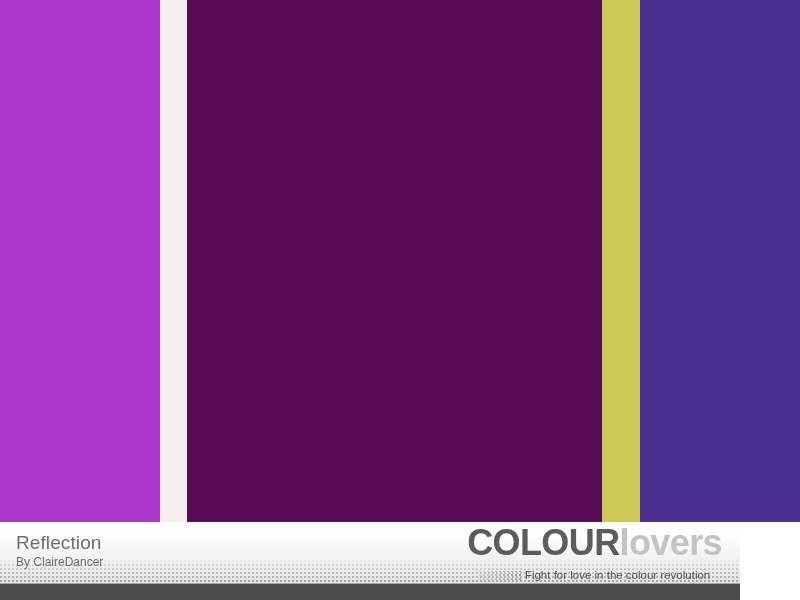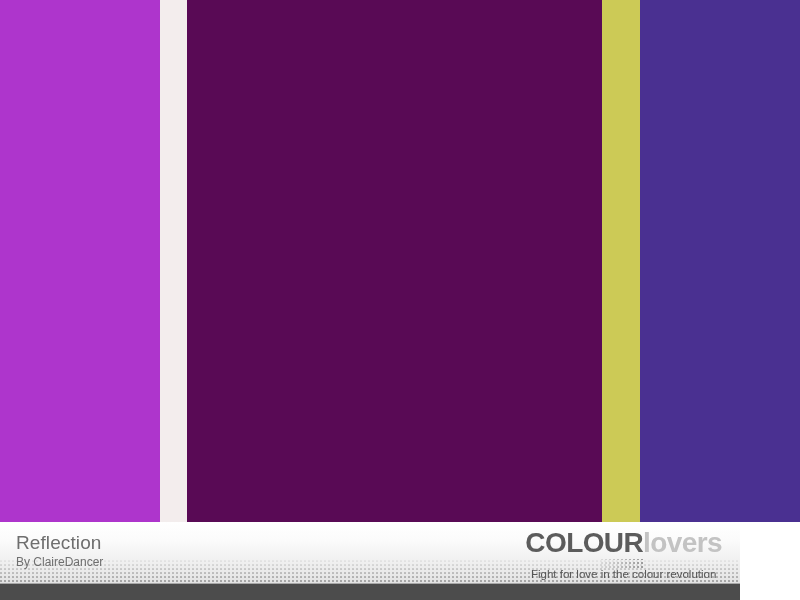--- a/index.html
+++ b/index.html
@@ -109,38 +109,38 @@
 
   
   #brand {
     position: absolute;
     right: 18px;
     top: 6px;
     z-index: 5;
     text-align: right;
   }
   #brand-wordmark {
-    font-size: 28px;
+    font-size: 36px;
     line-height: 30px;
     font-weight: bold;
     letter-spacing: -0.6px;
     white-space: nowrap;
   }
   #brand-colour {
     color: #5c5c5c;
   }
   #brand-lovers {
     color: #c3c3c3;
   }
   #brand-tagline-row {
     display: flex;
-    flex-direction: column;
+    flex-direction: row;
     align-items: center;
     justify-content: center;
-    margin-top: 1px;
+    margin-top: 11px;
     white-space: nowrap;
   }
   #brand-tagline-dots {
     display: inline-block;
     width: 42px;
     height: 9px;
     margin-right: 4px;
     background-image: radial-gradient(circle at 1px 1px, #9a9a9a 0.9px, rgba(255,255,255,0) 1.1px);
     background-size: 4px 4px;
     background-position: 0 3px;

